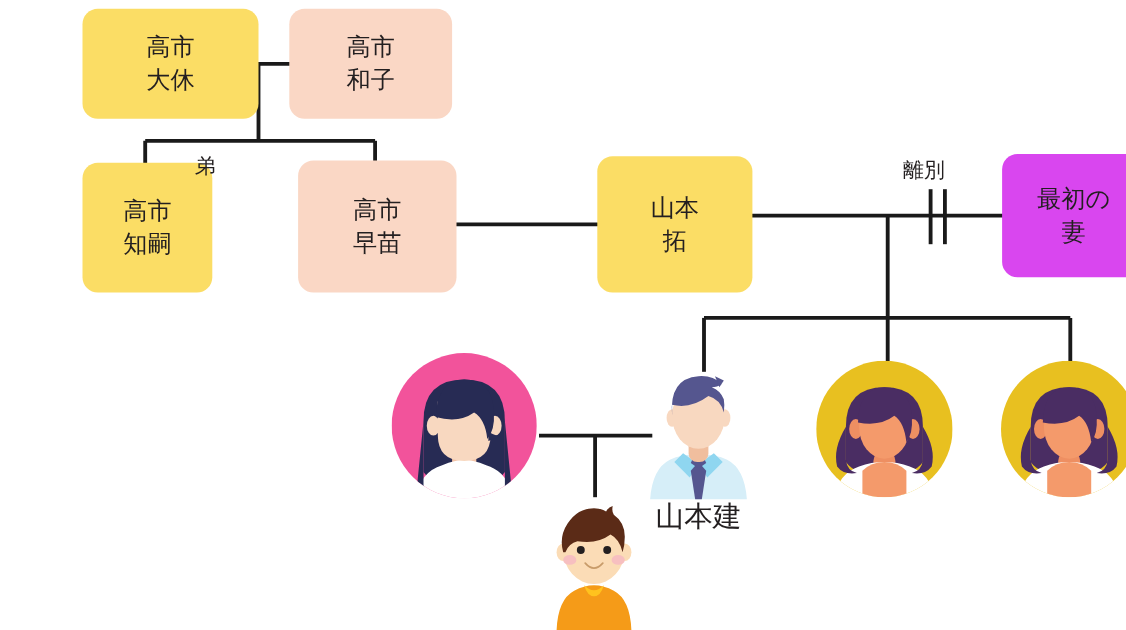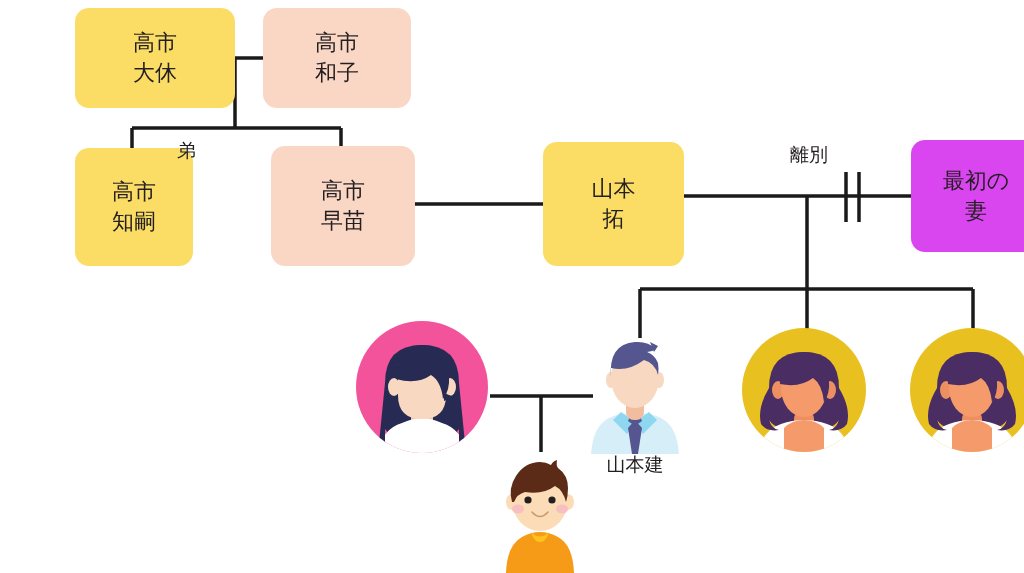--- a/index.html
+++ b/index.html
@@ -41,21 +41,21 @@
   }
   .node-box .ln { display: block; }
   .edge-label {
     position: absolute;
     font-size: 19px;
     color: #231f20;
     white-space: nowrap;
   }
   .avatar-label {
     position: absolute;
-    font-size: 19px;
+    font-size: 26px;
     color: #231f20;
     white-space: nowrap;
     text-align: center;
   }
   .avatar {
     position: absolute;
   }
 </style>
 </head>
 <body>
@@ -120,21 +120,21 @@
     <span class="ln">拓</span>
   </div>
 
   <div class="node-box" style="left:876px; top:140px; width:130px; height:112px; background:#d946ef;">
     <span class="ln">最初の</span>
     <span class="ln">妻</span>
   </div>
 
   <div class="edge-label" style="left:142px; top:138px;">弟</div>
 
-  <div class="edge-label" style="left:755px; top:142px;">離別</div>
+  <div class="edge-label" style="left:786px; top:142px;">離別</div>
 
   <div class="avatar" style="left:321px; top:321px; width:132px; height:132px;">
     <svg width="132" height="132" viewBox="0 0 132 132">
       <defs>
         <clipPath id="clipPink">
             <circle cx="66" cy="66" r="66"></circle>
           </clipPath>
       </defs>
       <circle cx="66" cy="66" r="66" fill="#F2539B"></circle>
       <g clip-path="url(#clipPink)">

